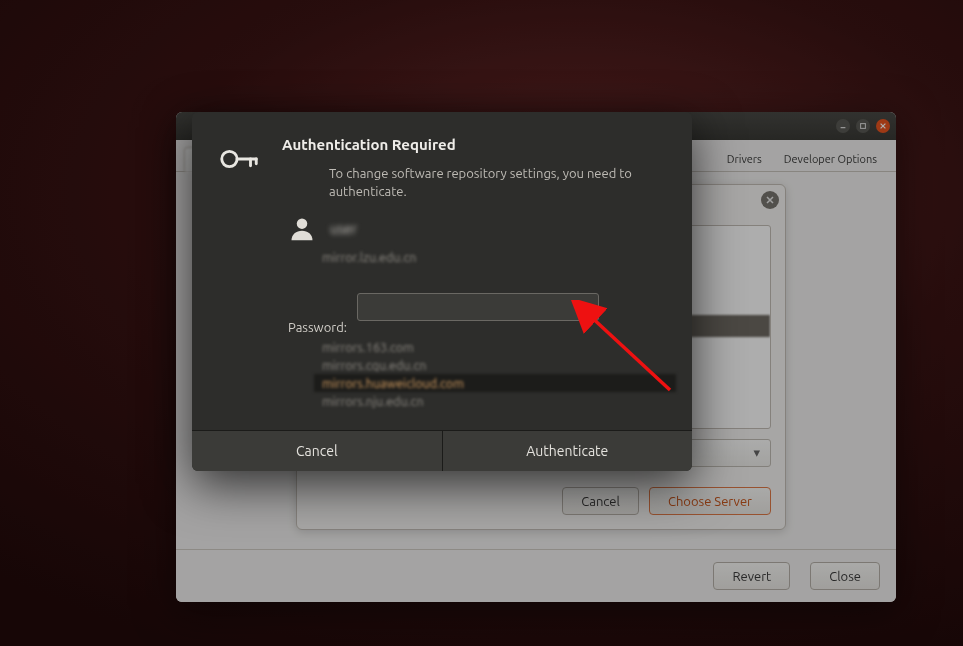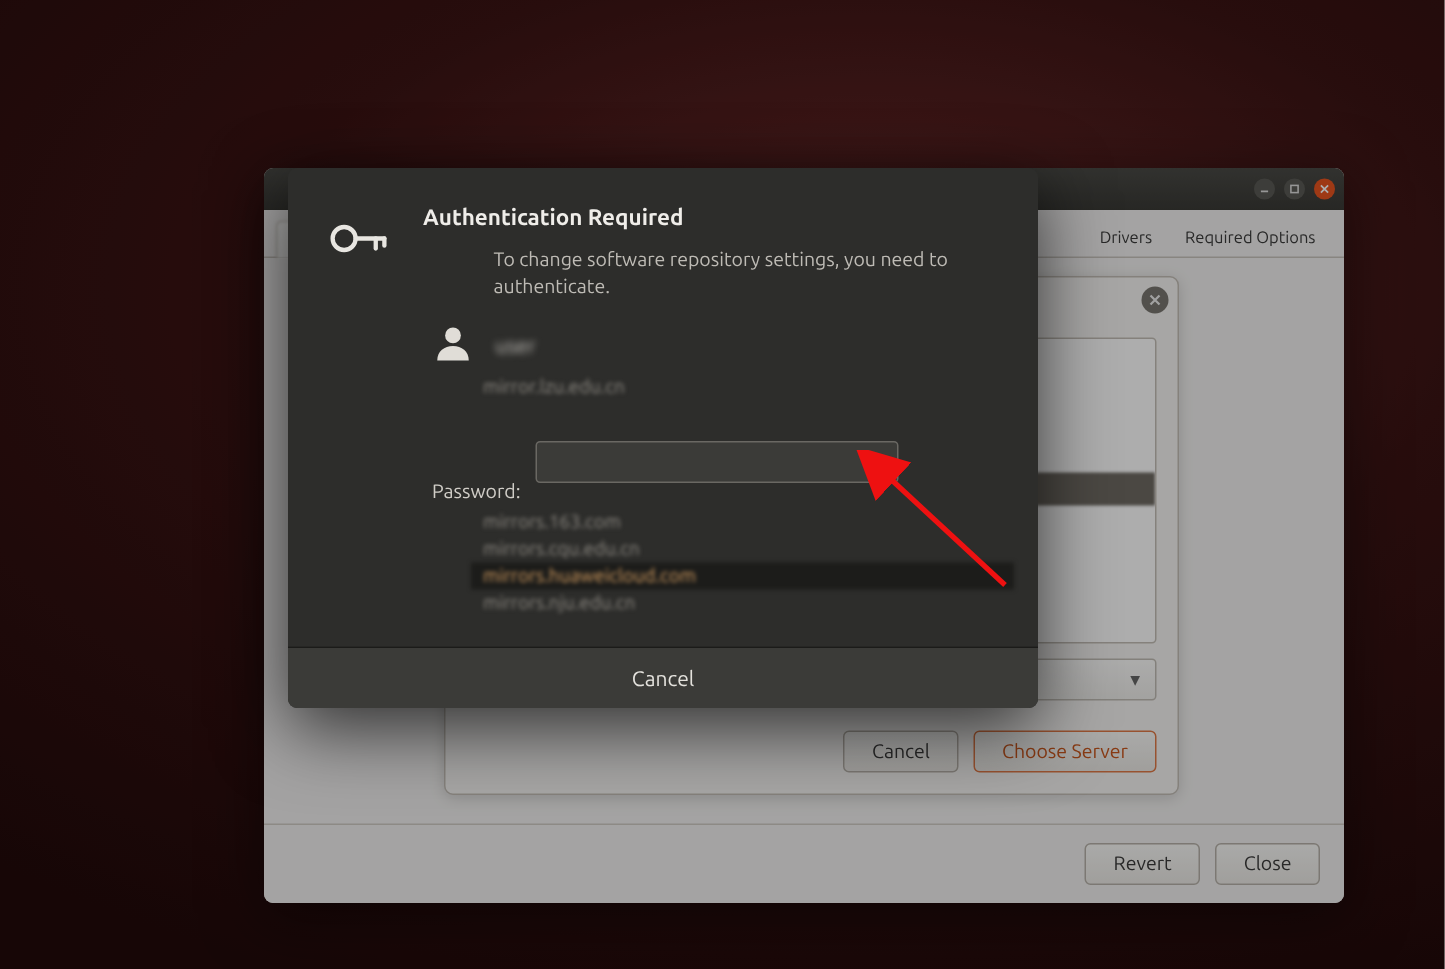--- a/index.html
+++ b/index.html
@@ -111,21 +111,21 @@
     color: #444;
     filter: blur(0.8px);
   }
   .proto-select::after {
     content: "▾"; position: absolute; right: 10px; top: 5px; color: #666;
   }
 
   .sw-footer {
     position: absolute; left: 0; right: 0; bottom: 0;
     padding: 12px 16px;
-    display: flex; gap: 10px; justify-content: flex-end;
+    display: flex; gap: 20px; justify-content: flex-end;
     border-top: 1px solid #d0ccc5;
     background: #f2f1f0;
   }
   .gbtn {
     padding: 6px 18px;
     border: 1px solid #b7b2aa;
     border-radius: 4px;
     background: linear-gradient(#fafaf8,#eceae6);
     color: #3c3c3c;
     font-size: 13px;
@@ -302,21 +302,21 @@
             <path d="M2 2l6 6M8 2l-6 6" stroke="#fff" stroke-width="1.5"></path>
           </svg>
       </div>
     </div>
   </div>
 
   <div class="sw-tabs">
     <div class="sw-tab active dim" style="filter:blur(1.2px)"><span>Ubuntu Software</span></div>
     <div style="flex:1"></div>
     <div class="sw-tab"><span>Drivers</span></div>
-    <div class="sw-tab"><span>Required Options</span></div>
+    <div class="sw-tab"><span>Developer Options</span></div>
   </div>
 
   <div class="sw-body">
     <div class="blurlabel">Downloadable from the Internet</div>
     <div class="checkrow">
         <div class="checkbox-fake checked"></div>
         <span>Canonical</span>
       </div>
     <div class="checkrow">
         <div class="checkbox-fake checked"></div>
@@ -411,20 +411,21 @@
       <div class="mirror-lines">
         <div>mirrors.163.com</div>
         <div>mirrors.cqu.edu.cn</div>
         <div class="hl">mirrors.huaweicloud.com</div>
         <div>mirrors.nju.edu.cn</div>
       </div>
     </div>
   </div>
   <div class="auth-buttons">
     <div class="auth-btn">Cancel</div>
+    <div class="auth-btn">Authenticate</div>
   </div>
 </div>
 
 <svg class="red-arrow" viewBox="0 0 120 100">
   <defs>
     <marker id="ah" markerWidth="12" markerHeight="12" refX="3" refY="5" orient="auto">
       <path d="M0 0L10 5L0 10z" fill="#e11"></path>
     </marker>
   </defs>
   <line x1="100" y1="90" x2="18" y2="14" stroke="#e11" stroke-width="3.5" marker-end="url(#ah)"></line>

